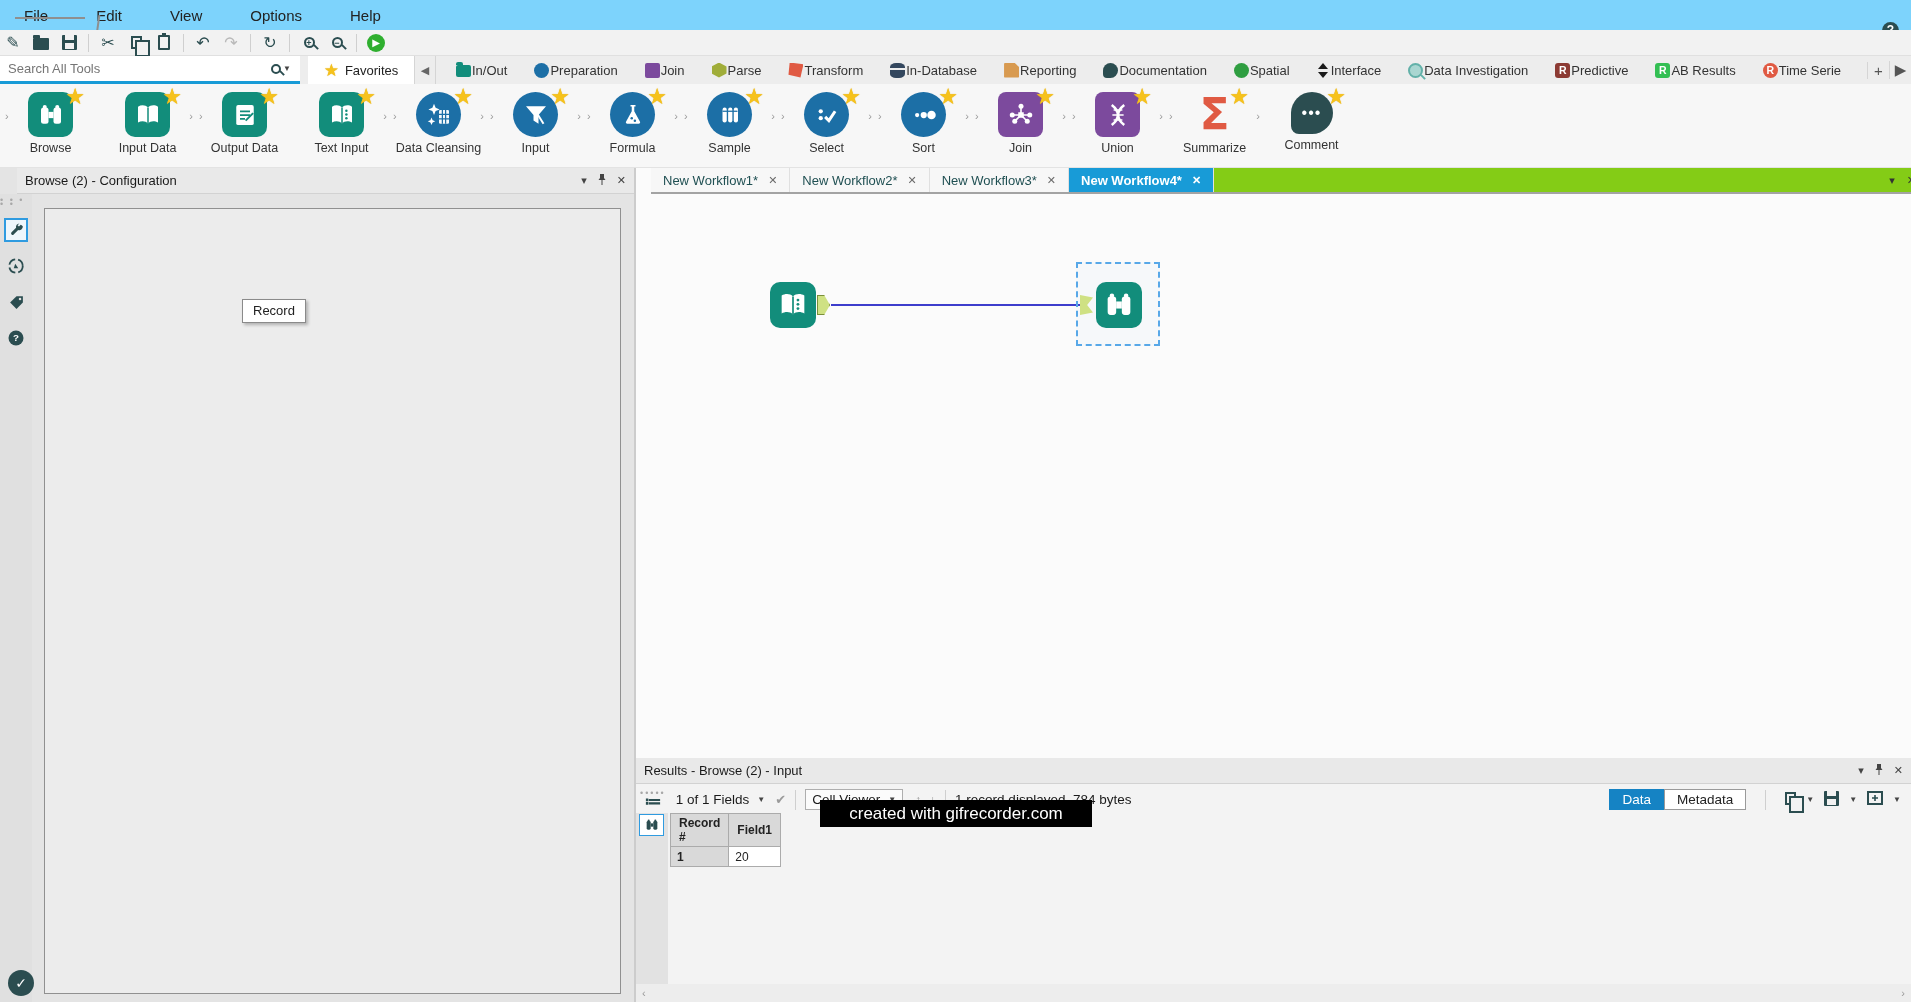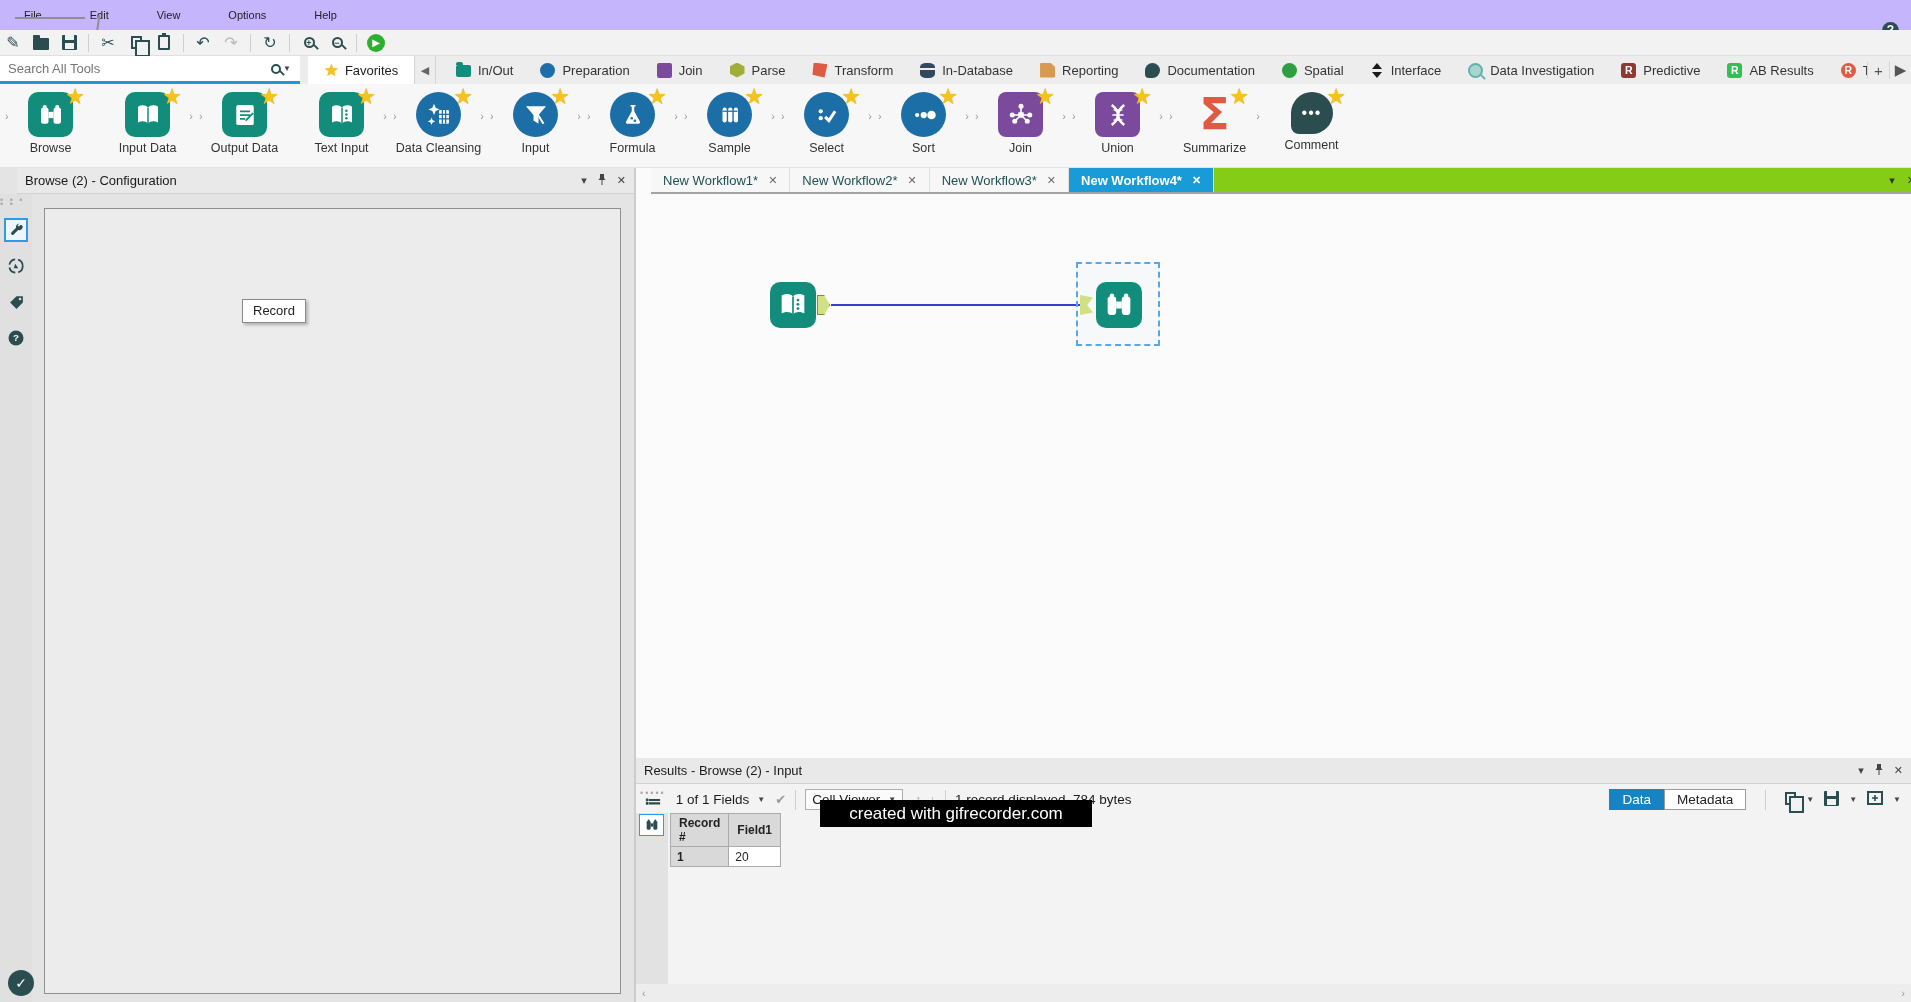--- a/index.html
+++ b/index.html
@@ -1,21 +1,21 @@
 <!DOCTYPE html>
 <html><head>
 <meta charset="utf-8">
 <style>
   * { margin:0; padding:0; box-sizing:border-box; }
   html,body { width:1911px; height:1002px; overflow:hidden;
     font-family:"Liberation Sans", sans-serif; background:#f0f0f0; color:#222; }
 
   
-  #menubar { position:absolute; left:0; top:0; width:1911px; height:30px; background:#c4b5fd;
-    display:flex; align-items:center; gap:0; font-size:11px; }
+  #menubar { position:absolute; left:0; top:0; width:1911px; height:30px; background:#7dd3fc;
+    display:flex; align-items:center; gap:0; font-size:15px; }
   .menu-item { padding:4px 24px; cursor:default; }
   .artifact-a { position:absolute; left:15px; top:17px; width:70px; height:2px; background:#8f8f8f; }
   .artifact-b { position:absolute; left:82px; top:-2px; width:2px; height:20px; background:#8f8f8f; transform:rotate(8deg); }
   #help-circle { position:absolute; right:12px; top:22px; width:17px; height:17px; border-radius:50%;
     background:#2b4d50; color:#fff; font-size:12px; font-weight:bold; text-align:center; line-height:17px; }
 
   #toolbar { position:absolute; left:0; top:30px; width:1911px; height:26px; background:#f2f2f2;
     display:flex; align-items:center; gap:6px; padding-left:2px; border-bottom:1px solid #e0e0e0; }
   .tbtn { width:22px; height:22px; display:flex; align-items:center; justify-content:center;
     color:#2b4d50; font-size:16px; }
@@ -43,21 +43,21 @@
     display:flex; align-items:stretch; font-size:13px; }
   #search-input { width:262px; border:none; background:#fff; padding:0 8px; font-size:13px;
     font-family:"Liberation Sans",sans-serif; color:#333; outline:none; border-bottom:3px solid #189bd7; }
   #search-btn { width:38px; display:flex; align-items:center; justify-content:center; gap:2px;
     border-bottom:3px solid #189bd7; background:#fff; }
   .caret { font-size:8px; color:#444; }
   .fav-tab { width:106px; background:#fff; display:flex; align-items:center; justify-content:center; gap:6px; margin-left:8px; }
   .scroll-arrow { width:22px; display:flex; align-items:center; justify-content:center; color:#666;
     border-left:1px solid #d5d5d5; border-right:1px solid #d5d5d5; font-size:11px; }
   #cats { display:flex; align-items:center; gap:27px; padding-left:20px; overflow:hidden; flex:1; white-space:nowrap; }
-  .cat { display:flex; align-items:center; gap:7px; color:#333; }
+  .cat { display:flex; align-items:center; gap:1px; color:#333; }
   .cat-right { display:flex; align-items:center; }
   .pm-btn { width:22px; display:flex; align-items:center; justify-content:center; font-size:15px;
     color:#555; border-left:1px solid #d5d5d5; }
 
   .star { color:#f6c21c; font-size:17px; line-height:1; text-shadow:0 0 1px #d9a512; }
   .ci { width:15px; height:15px; display:inline-block; position:relative; flex:none; }
   .ci-folder { background:#128d7b; border-radius:2px; height:12px; margin-top:2px; }
   .ci-folder::before { content:''; position:absolute; left:0; top:-3px; width:7px; height:3px; background:#128d7b; border-radius:2px 2px 0 0; }
   .ci-circle { background:#1c6fa6; border-radius:50%; }
   .ci-square { background:#7c4a9d; border-radius:2px; }

